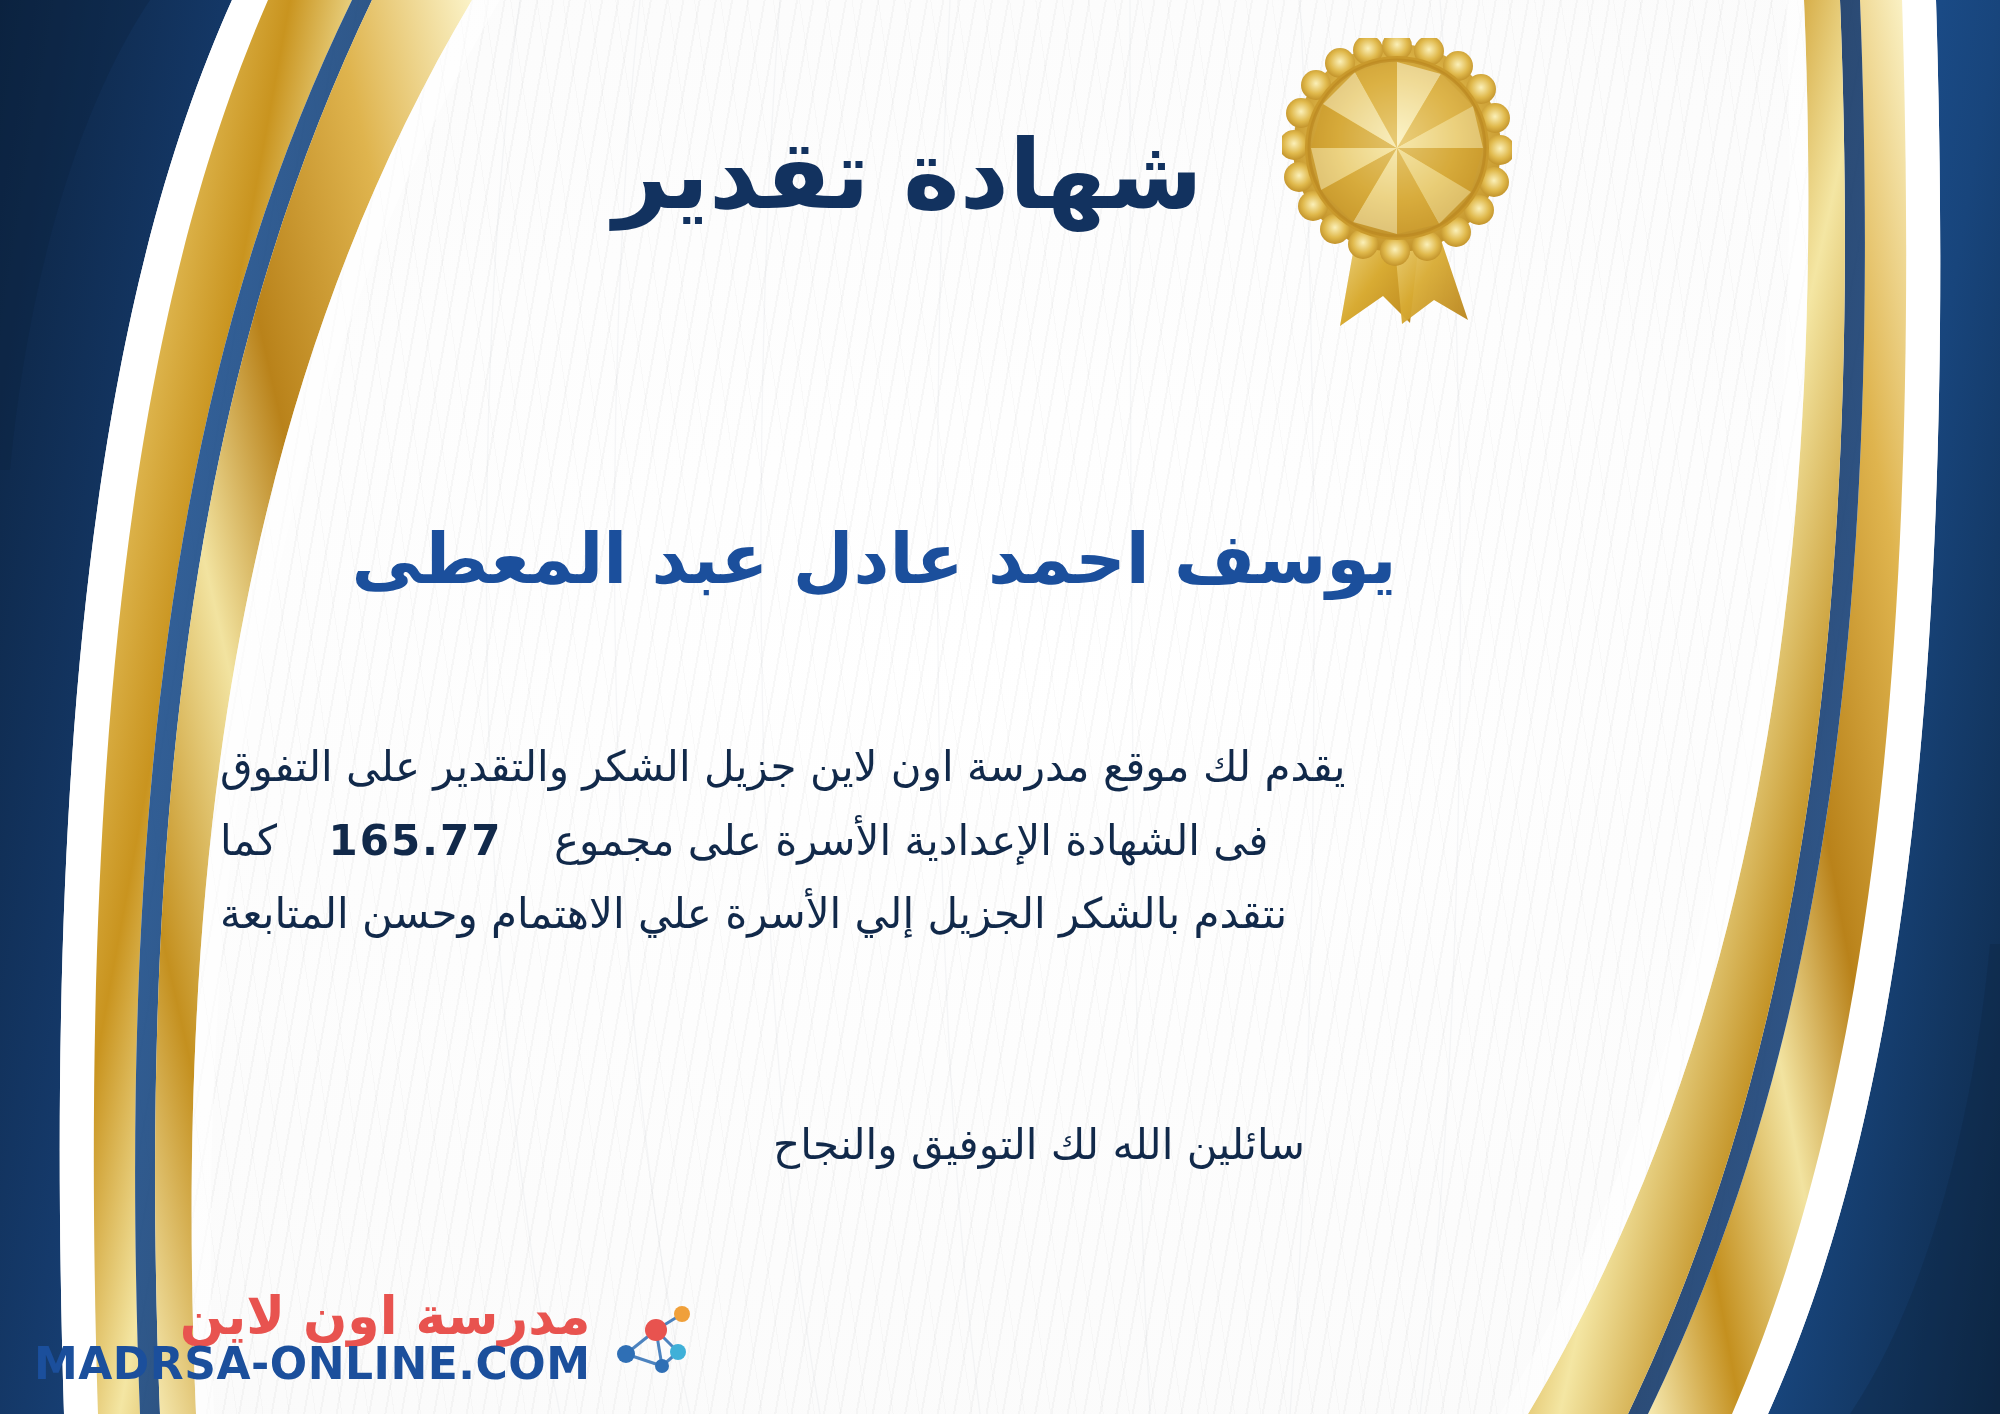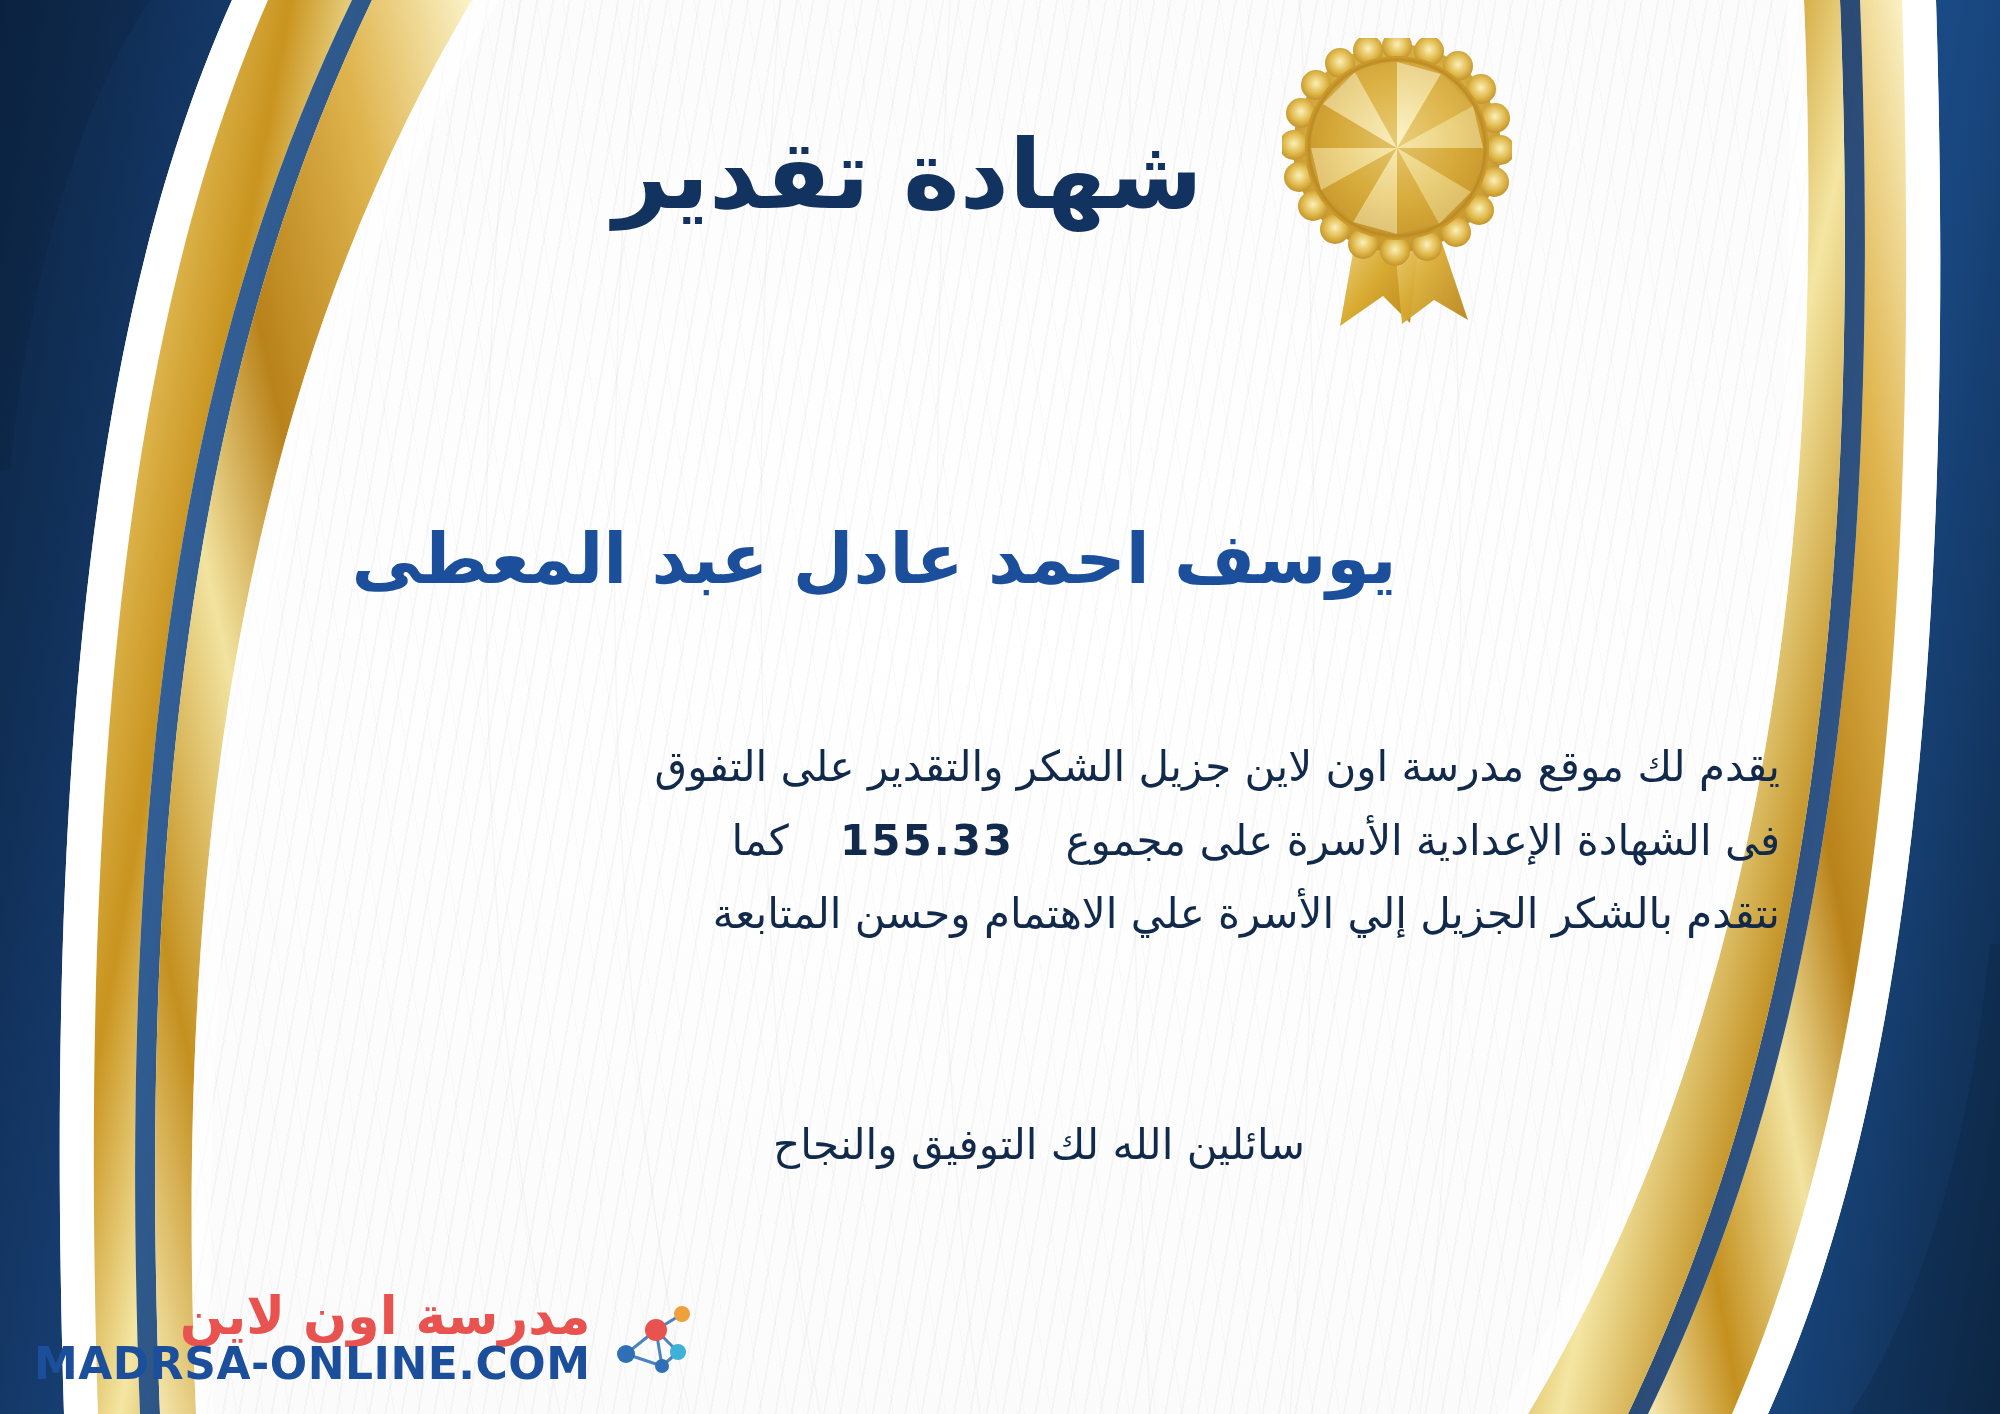--- a/index.html
+++ b/index.html
@@ -94,21 +94,21 @@
     color: #1b4f9c;
     line-height: 1.25;
   }
 
   .body-block {
     position: absolute;
     top: 730px;
     left: 50%;
     transform: translateX(-50%);
     width: 1560px;
-    text-align: right;
+    text-align: left;
     font-size: 42px;
     color: #11294a;
     line-height: 1.75;
     font-weight: 500;
   }
 
   .body-line { white-space: normal; }
 
   .grade-value {
     display: inline-block;
@@ -317,21 +317,21 @@
   <div class="content">
 
     <div class="cert-title">شهادة تقدير</div>
 
     <div class="recipient-name">يوسف احمد عادل عبد المعطى</div>
 
     <div class="body-block">
       <div class="body-line">يقدم لك موقع مدرسة اون لاين جزيل الشكر  والتقدير على التفوق</div>
       <div class="body-line">
         <span>فى الشهادة الإعدادية الأسرة على مجموع</span>
-        <span class="grade-value">155.33</span>
+        <span class="grade-value">165.77</span>
         <span>كما</span>
       </div>
       <div class="body-line">نتقدم  بالشكر الجزيل إلي الأسرة علي الاهتمام وحسن المتابعة</div>
     </div>
 
     <div class="closing-line">سائلين الله لك التوفيق  والنجاح</div>
   </div>
 
   <div class="brand">
     <div class="brand-text">

